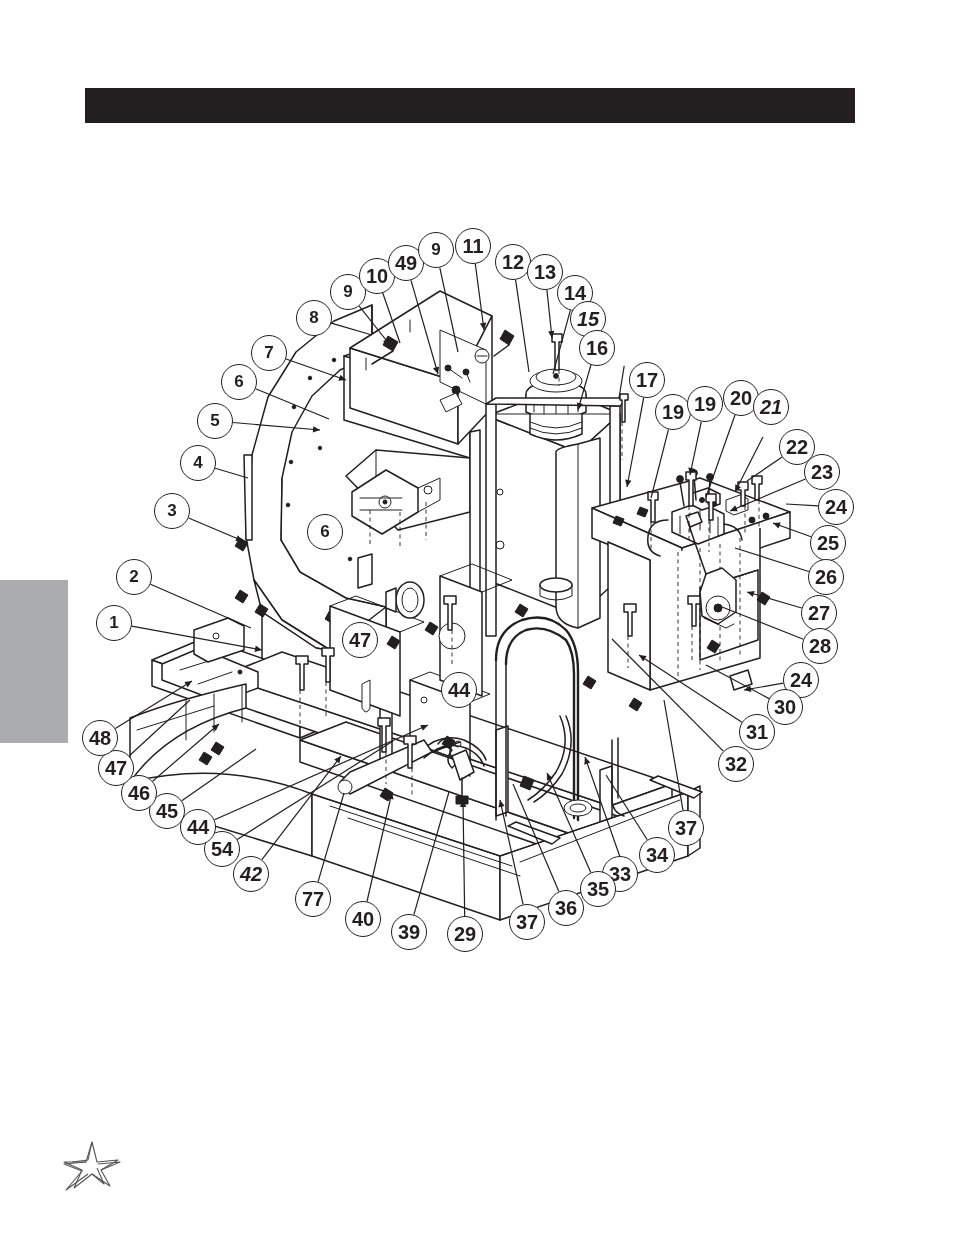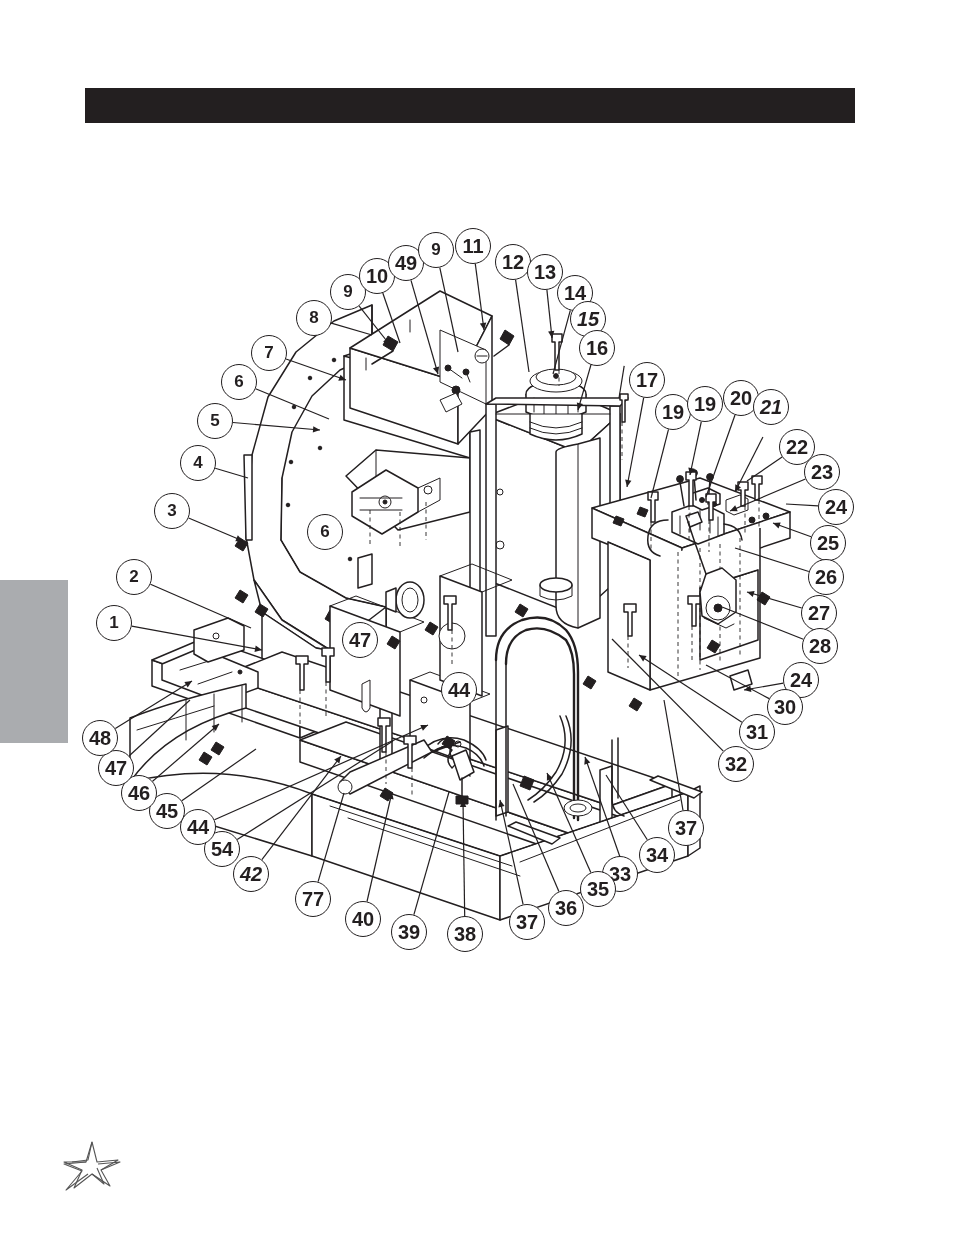--- a/index.html
+++ b/index.html
@@ -473,21 +473,21 @@
       <div class="callout small" style="left: 801px; top: 680px;">24</div>
       <div class="callout small" style="left: 785px; top: 707px;">30</div>
       <div class="callout small" style="left: 757px; top: 732px;">31</div>
       <div class="callout small" style="left: 736px; top: 764px;">32</div>
       <div class="callout small" style="left: 620px; top: 874px; text-align: center;">33</div>
       <div class="callout small" style="left: 657px; top: 855px;">34</div>
       <div class="callout small" style="left: 598px; top: 889px;">35</div>
       <div class="callout small" style="left: 566px; top: 908px;">36</div>
       <div class="callout small" style="left: 527px; top: 922px;">37</div>
       <div class="callout small" style="left: 686px; top: 828px;">37</div>
-      <div class="callout small" style="left: 465px; top: 934px;">38</div>
+      <div class="callout small" style="left: 465px; top: 934px;">29</div>
       <div class="callout small" style="left: 409px; top: 932px;">39</div>
       <div class="callout small" style="left: 363px; top: 919px;">40</div>
       <div class="callout small" style="left: 313px; top: 899px;">77</div>
       <div class="callout small" style="left: 251px; top: 874px; font-style: italic;">42</div>
       <div class="callout small" style="left: 222px; top: 849px;">54</div>
       <div class="callout small" style="left: 198px; top: 827px;">44</div>
       <div class="callout small" style="left: 167px; top: 811px;">45</div>
       <div class="callout small" style="left: 139px; top: 793px;">46</div>
       <div class="callout small" style="left: 116px; top: 768px;">47</div>
       <div class="callout small" style="left: 100px; top: 738px;">48</div>

